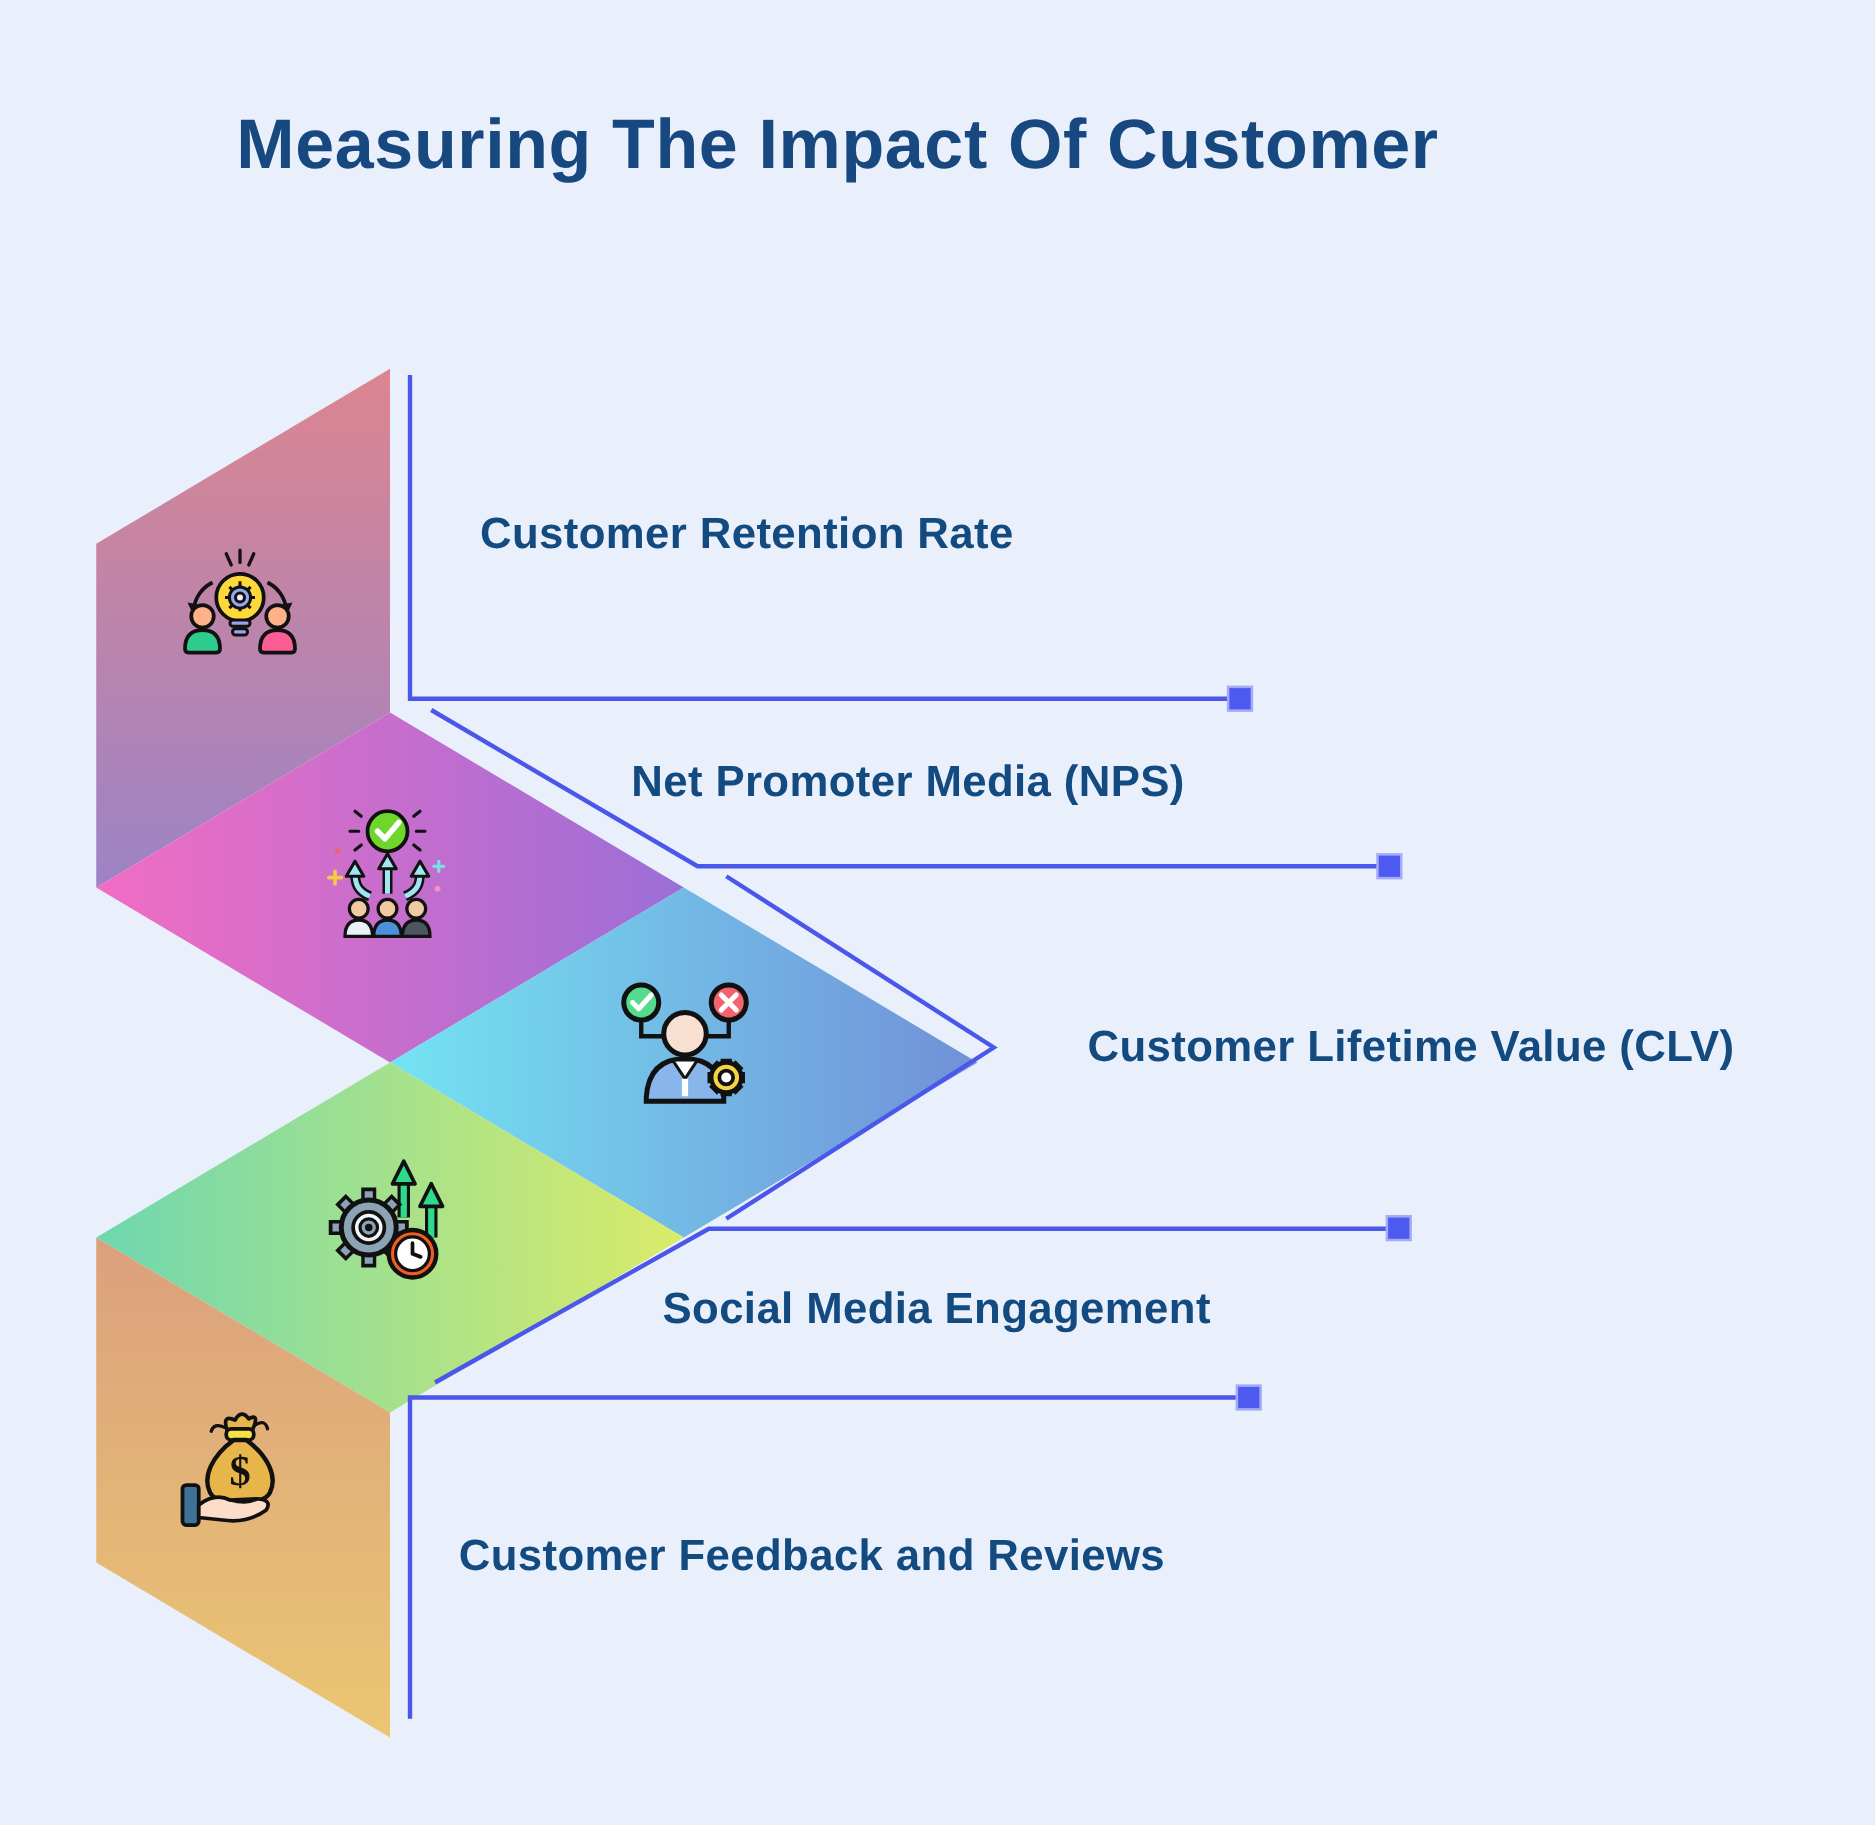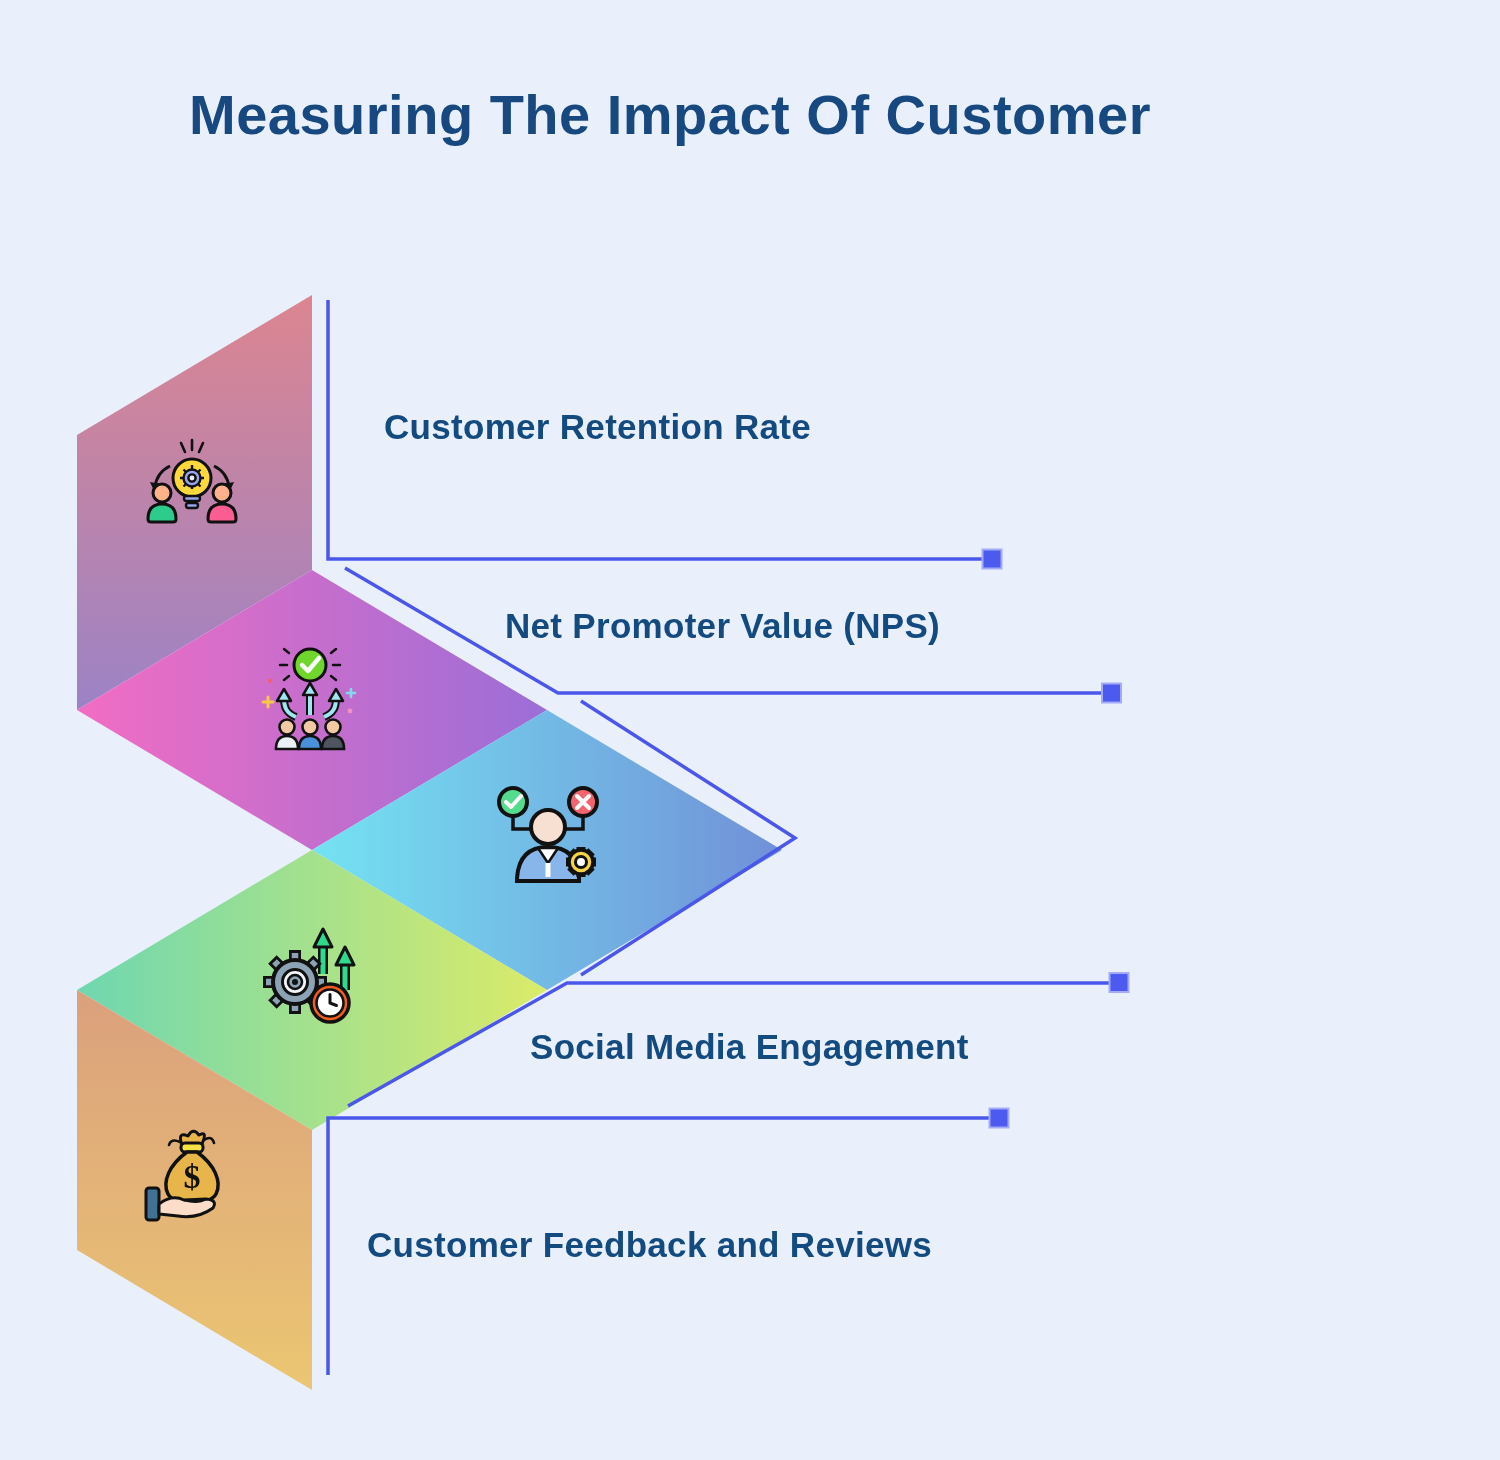--- a/index.html
+++ b/index.html
@@ -178,17 +178,18 @@
       <path d="M19,80 Q32,70 44,76 L66,75 Q78,76 73,84 Q58,95 38,92 L19,90 Z" fill="#FBDDC9" stroke="#111" stroke-width="3" stroke-linejoin="round"></path>
       <path d="M44,76 Q58,80 66,75" stroke="#111" stroke-width="2.4" fill="none"></path>
     </g>
   </svg>
 
   <div class="page-title">
     <div>Measuring The Impact Of Customer</div>
   </div>
 
   <div class="metric-label lbl-1">Customer Retention Rate</div>
-  <div class="metric-label lbl-2">Net Promoter Value (NPS)</div>
+  <div class="metric-label lbl-2">Net Promoter Media (NPS)</div>
+  <div class="metric-label lbl-3">Customer Lifetime Value (CLV)</div>
   <div class="metric-label lbl-5">Customer Feedback and Reviews</div>
   <div class="metric-label lbl-4">Social Media Engagement</div>
 
 </div>
 
 </body></html>

